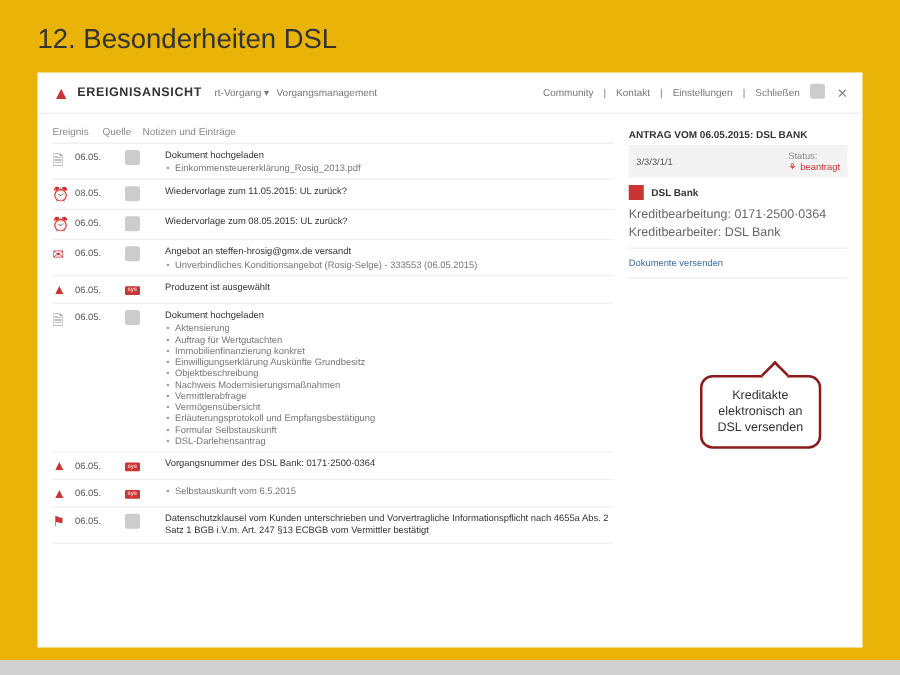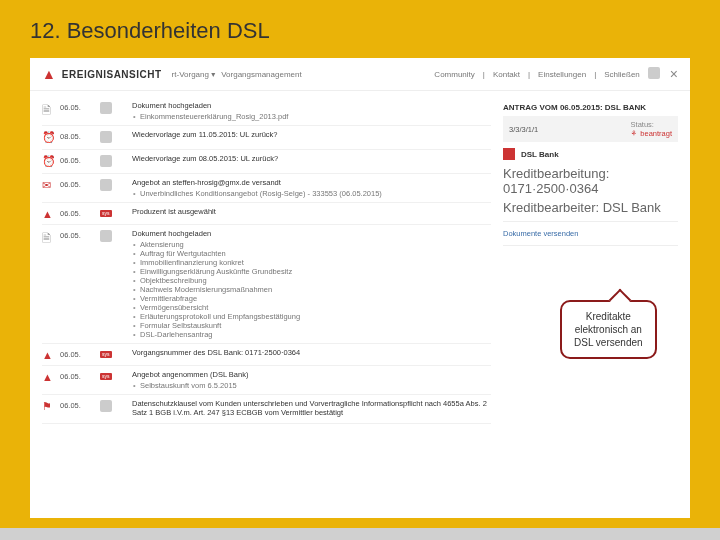--- a/index.html
+++ b/index.html
@@ -38,21 +38,21 @@
   .doc-icon { color: #888; }
 
   .side-header { font-size: 8px; color: #888; padding: 4px 0; border-bottom: 1px solid #eee; }
   .antrag-title { font-size: 8px; font-weight: bold; color: #333; padding: 6px 0 4px; }
   .id-box { background: #f3f3f3; padding: 4px 6px; font-size: 7.5px; color: #555; display: flex; justify-content: space-between; align-items: center; }
   .status-label { color: #888; }
   .status-val { color: #c33; display: flex; align-items: center; gap: 3px; }
   .bank-row { display: flex; align-items: center; padding: 6px 0 4px; gap: 6px; }
   .bank-logo { width: 12px; height: 12px; background: #c33; display: inline-block; }
   .bank-name { font-size: 8px; color: #333; font-weight: bold; }
-  .bank-sub { font-size: 13px; color: #666; padding: 2px 0; }
+  .bank-sub { font-size: 10px; color: #666; padding: 2px 0; }
   .bank-link { font-size: 7.5px; color: #3a6da8; padding: 3px 0; cursor: pointer; }
   .sep { border-bottom: 1px solid #eee; margin: 4px 0; }
 
   .callout { position: absolute; background: #fff; border: 2.5px solid #8b1a1a; border-radius: 10px; padding: 8px 12px; font-size: 10px; color: #333; text-align: center; line-height: 1.3; top: 242px; left: 530px; }
   .callout-stem { position: absolute; width: 16px; height: 16px; background: #fff; border-left: 2.5px solid #8b1a1a; border-top: 2.5px solid #8b1a1a; transform: rotate(45deg); top: -10px; left: 50px; }
 </style>
 </head>
 <body>
 
 <div class="slide">
@@ -75,20 +75,25 @@
         <span>Einstellungen</span>
         <span>|</span>
         <span>Schließen</span>
         <span><span class="avatar"></span></span>
       </div>
       <span class="close-x">×</span>
     </div>
 
     <div class="content">
       <div class="main-col">
+        <div class="col-headers">
+          <div class="ch-ereignis">Ereignis</div>
+          <div class="ch-quelle">Quelle</div>
+          <div class="ch-notizen">Notizen und Einträge</div>
+        </div>
         <div class="event-list" id="event-list">
             <div class="event-row">
               <div class="ev-icon"><span class="doc-icon">🗎</span></div>
               <div class="ev-date">06.05.</div>
               <div class="ev-quelle"><span class="avatar"></span></div>
               <div class="ev-body">
                 <div class="ev-title">Dokument hochgeladen</div>
                 <div class="ev-sub">Einkommensteuererklärung_Rosig_2013.pdf</div>
               </div>
             </div>
@@ -150,21 +155,20 @@
               <div class="ev-quelle"><span class="sys-badge">sys</span></div>
               <div class="ev-body">
                 <div class="ev-title">Vorgangsnummer des DSL Bank: 0171·2500·0364</div>
               </div>
             </div>
             <div class="event-row">
               <div class="ev-icon"><span class="bell-icon">▲</span></div>
               <div class="ev-date">06.05.</div>
               <div class="ev-quelle"><span class="sys-badge">sys</span></div>
               <div class="ev-body">
-                <div class="ev-title">Angebot angenommen (DSL Bank)</div>
                 <div class="ev-sub">Selbstauskunft vom 6.5.2015</div>
               </div>
             </div>
             <div class="event-row">
               <div class="ev-icon"><span class="flag-icon">⚑</span></div>
               <div class="ev-date">06.05.</div>
               <div class="ev-quelle"><span class="avatar"></span></div>
               <div class="ev-body">
                 <div class="ev-title">Datenschutzklausel vom Kunden unterschrieben und Vorvertragliche Informationspflicht nach 4655a Abs. 2 Satz 1 BGB i.V.m. Art. 247 §13 ECBGB vom Vermittler bestätigt</div>
               </div>

